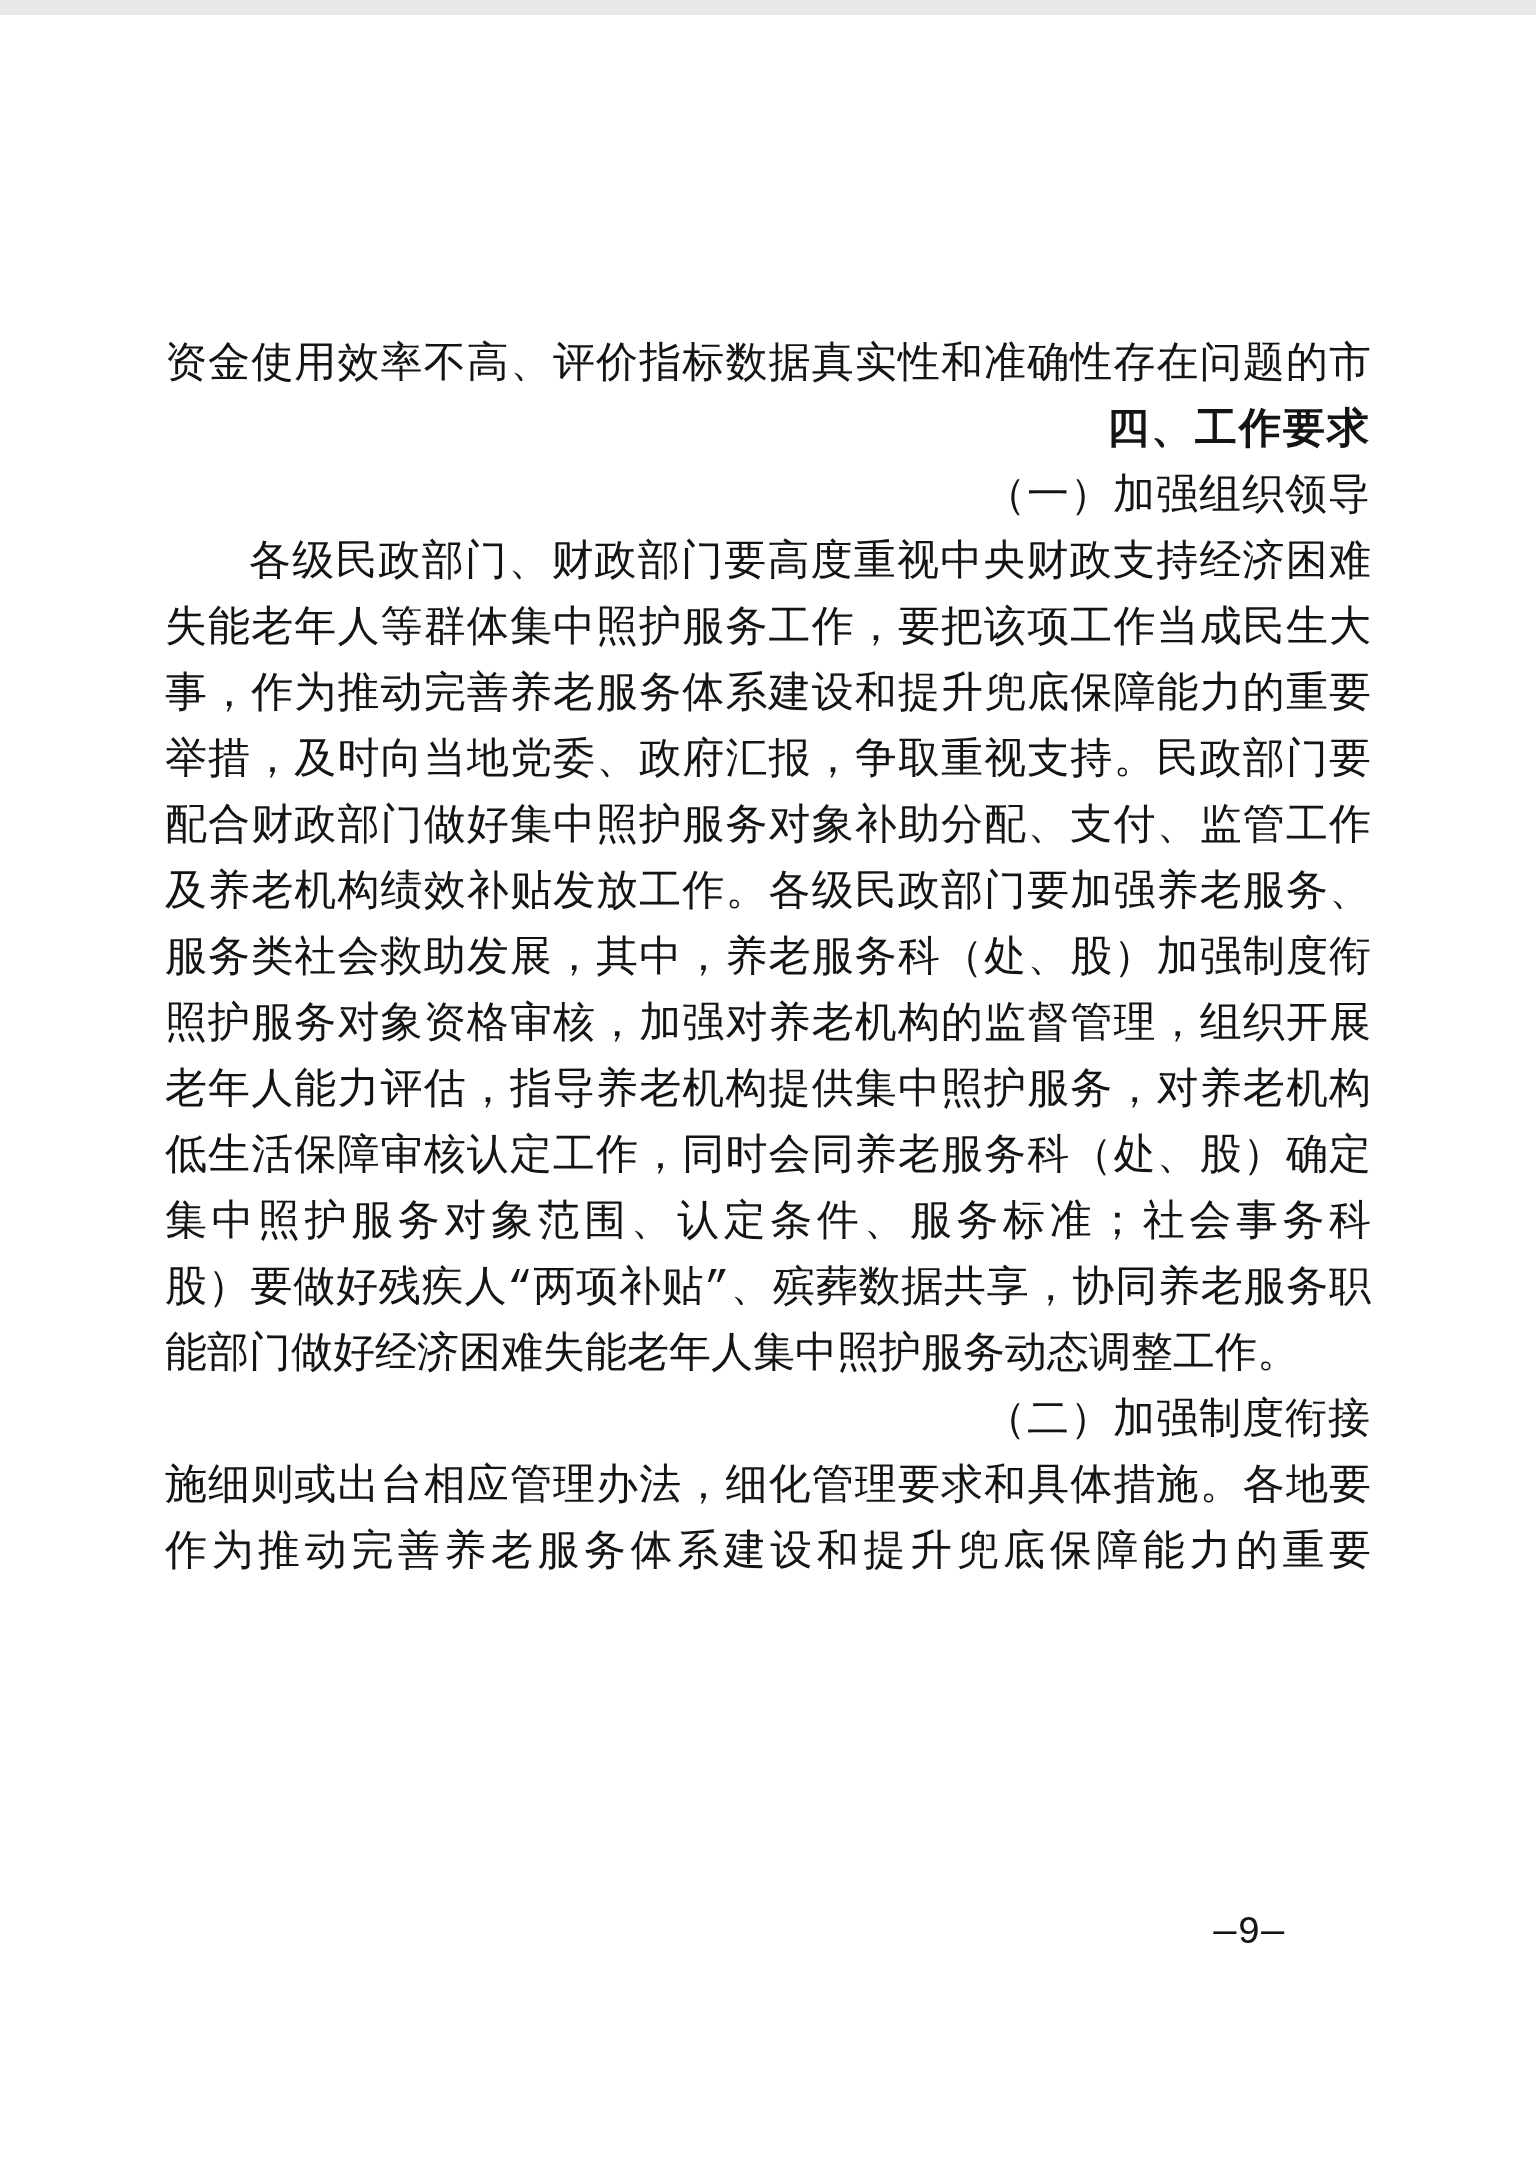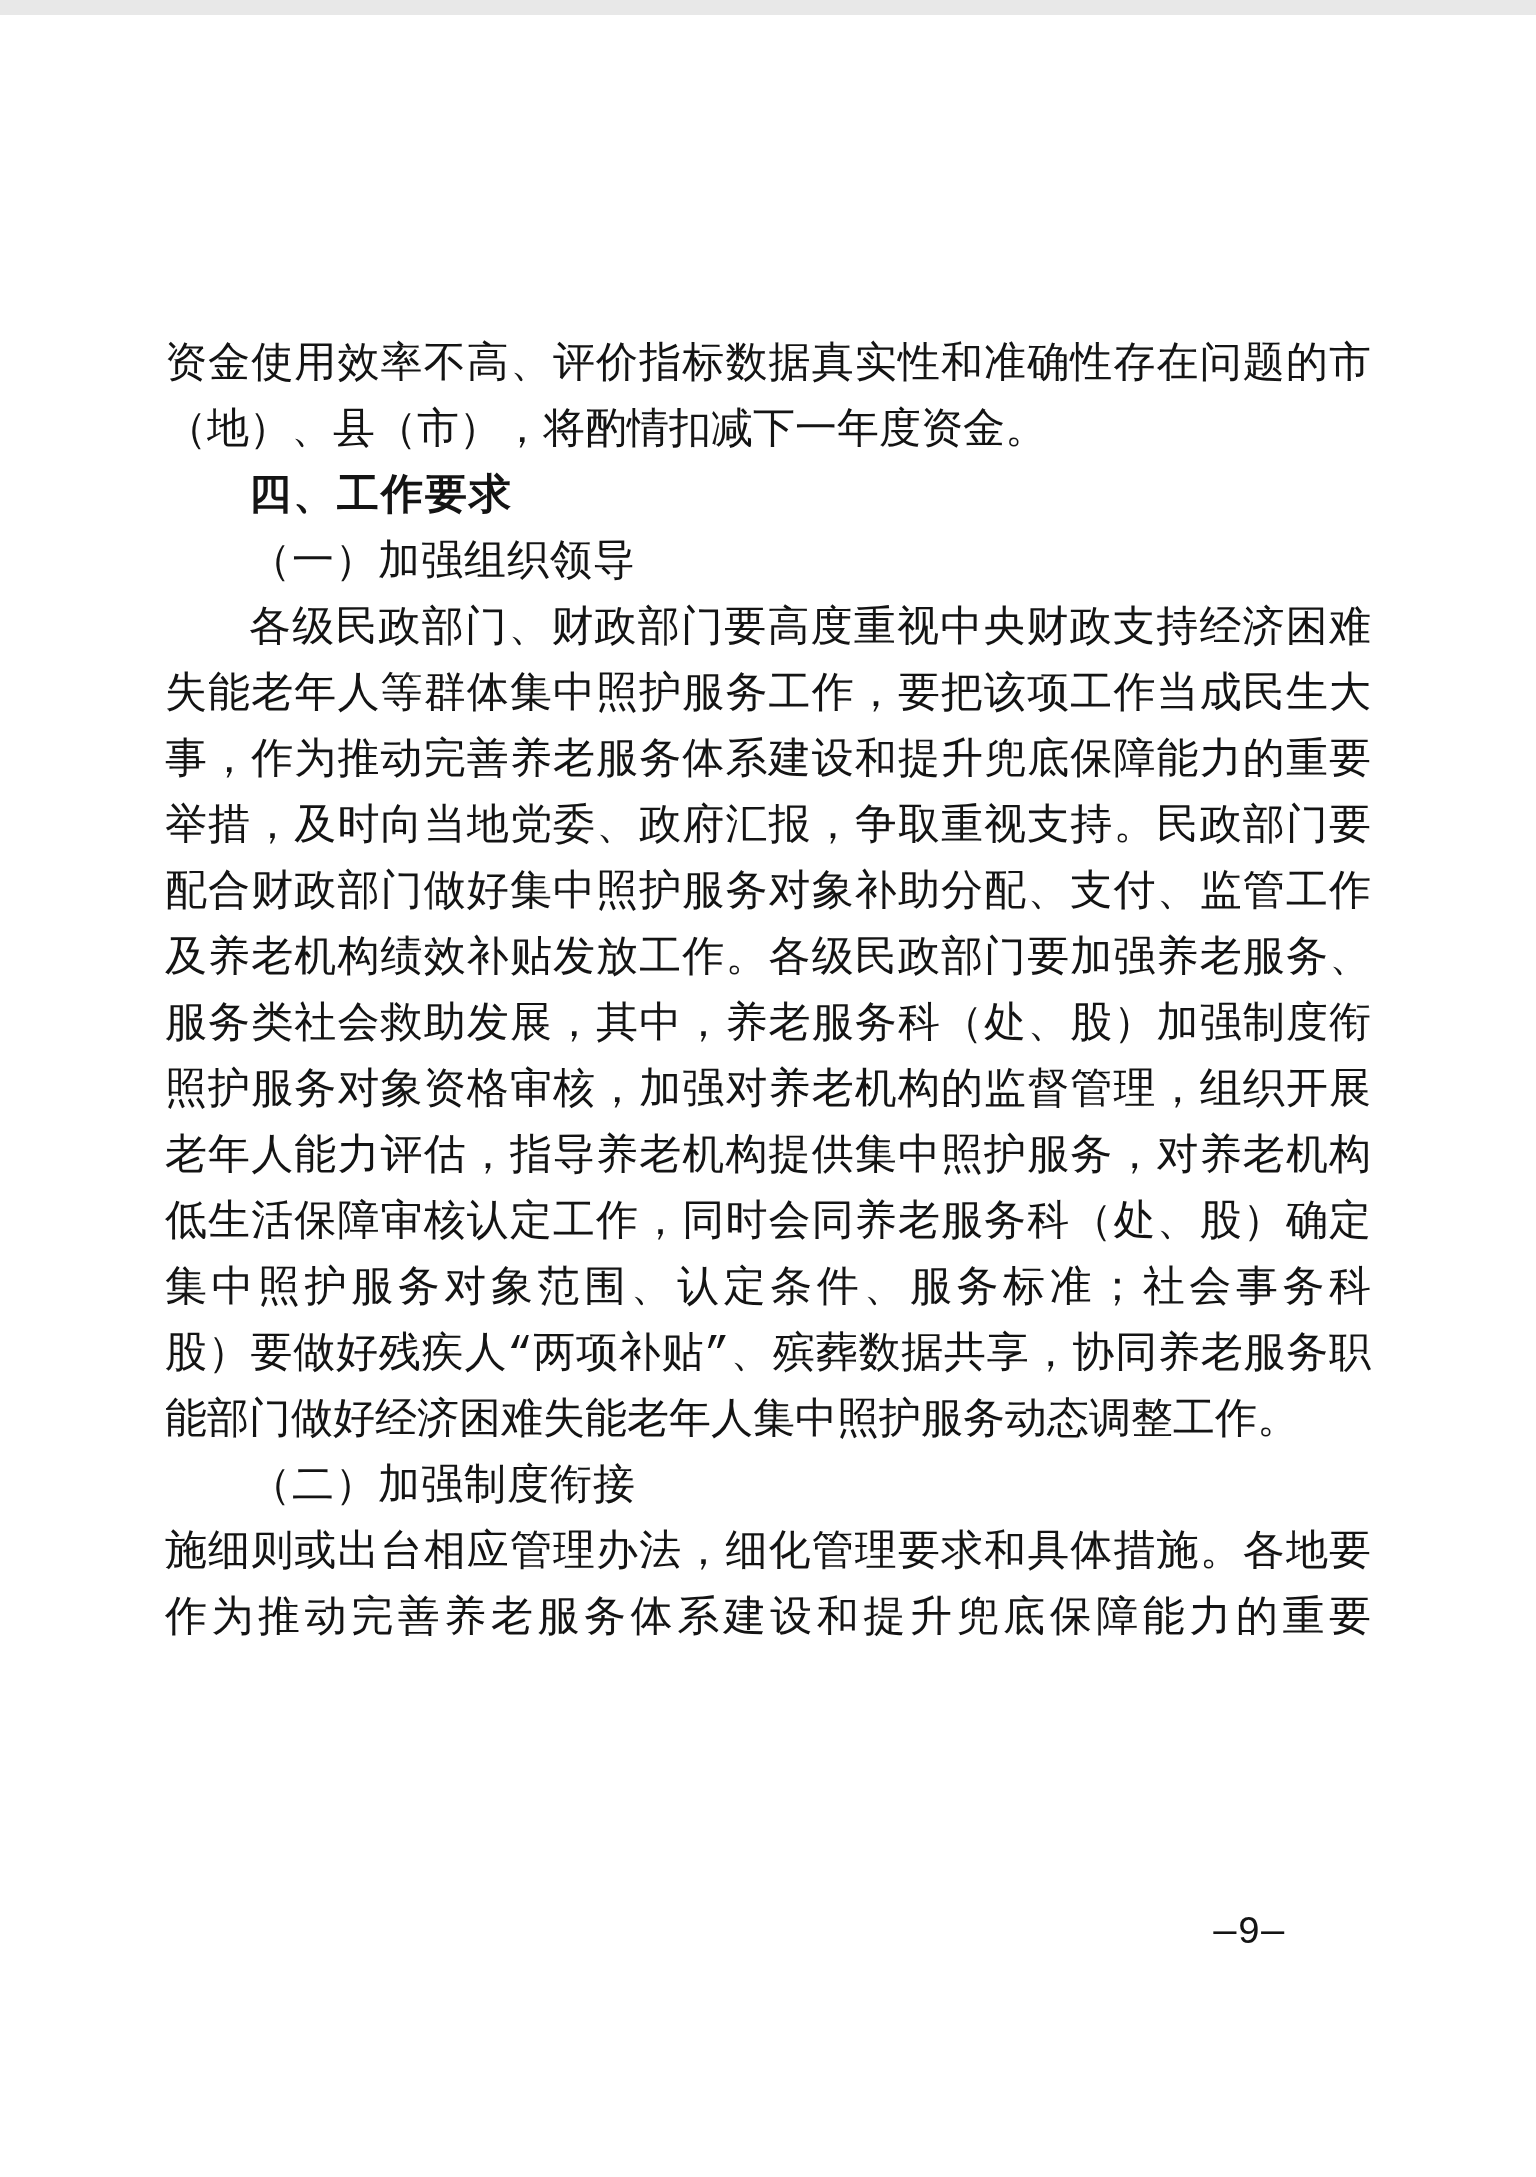--- a/index.html
+++ b/index.html
@@ -32,20 +32,21 @@
     white-space: normal;
   }
   
   .fill {
     text-align: justify;
     text-align-last: justify;
   }
   
   .ind {
     text-indent: 84px;
+    text-align: right;
   }
   
   .h1 {
     font-weight: 700;
     letter-spacing: 2px;
   }
   
   .h2 {
     letter-spacing: 1px;
   }
@@ -58,21 +59,20 @@
     color: #141414;
     letter-spacing: 1px;
   }
 </style>
 </head>
 <body>
 
 <div class="page">
   <div class="content">
     <div class="line fill">资金使用效率不高、评价指标数据真实性和准确性存在问题的市</div>
-    <div class="line">（地）、县（市），将酌情扣减下一年度资金。</div>
     <div class="line h1 ind">四、工作要求</div>
     <div class="line h2 ind">（一）加强组织领导</div>
     <div class="line fill ind">各级民政部门、财政部门要高度重视中央财政支持经济困难</div>
     <div class="line fill">失能老年人等群体集中照护服务工作，要把该项工作当成民生大</div>
     <div class="line fill">事，作为推动完善养老服务体系建设和提升兜底保障能力的重要</div>
     <div class="line fill">举措，及时向当地党委、政府汇报，争取重视支持。民政部门要</div>
     <div class="line fill">配合财政部门做好集中照护服务对象补助分配、支付、监管工作</div>
     <div class="line fill">及养老机构绩效补贴发放工作。各级民政部门要加强养老服务、</div>
     <div class="line fill">服务类社会救助发展，其中，养老服务科（处、股）加强制度衔接</div>
     <div class="line fill">照护服务对象资格审核，加强对养老机构的监督管理，组织开展</div>

